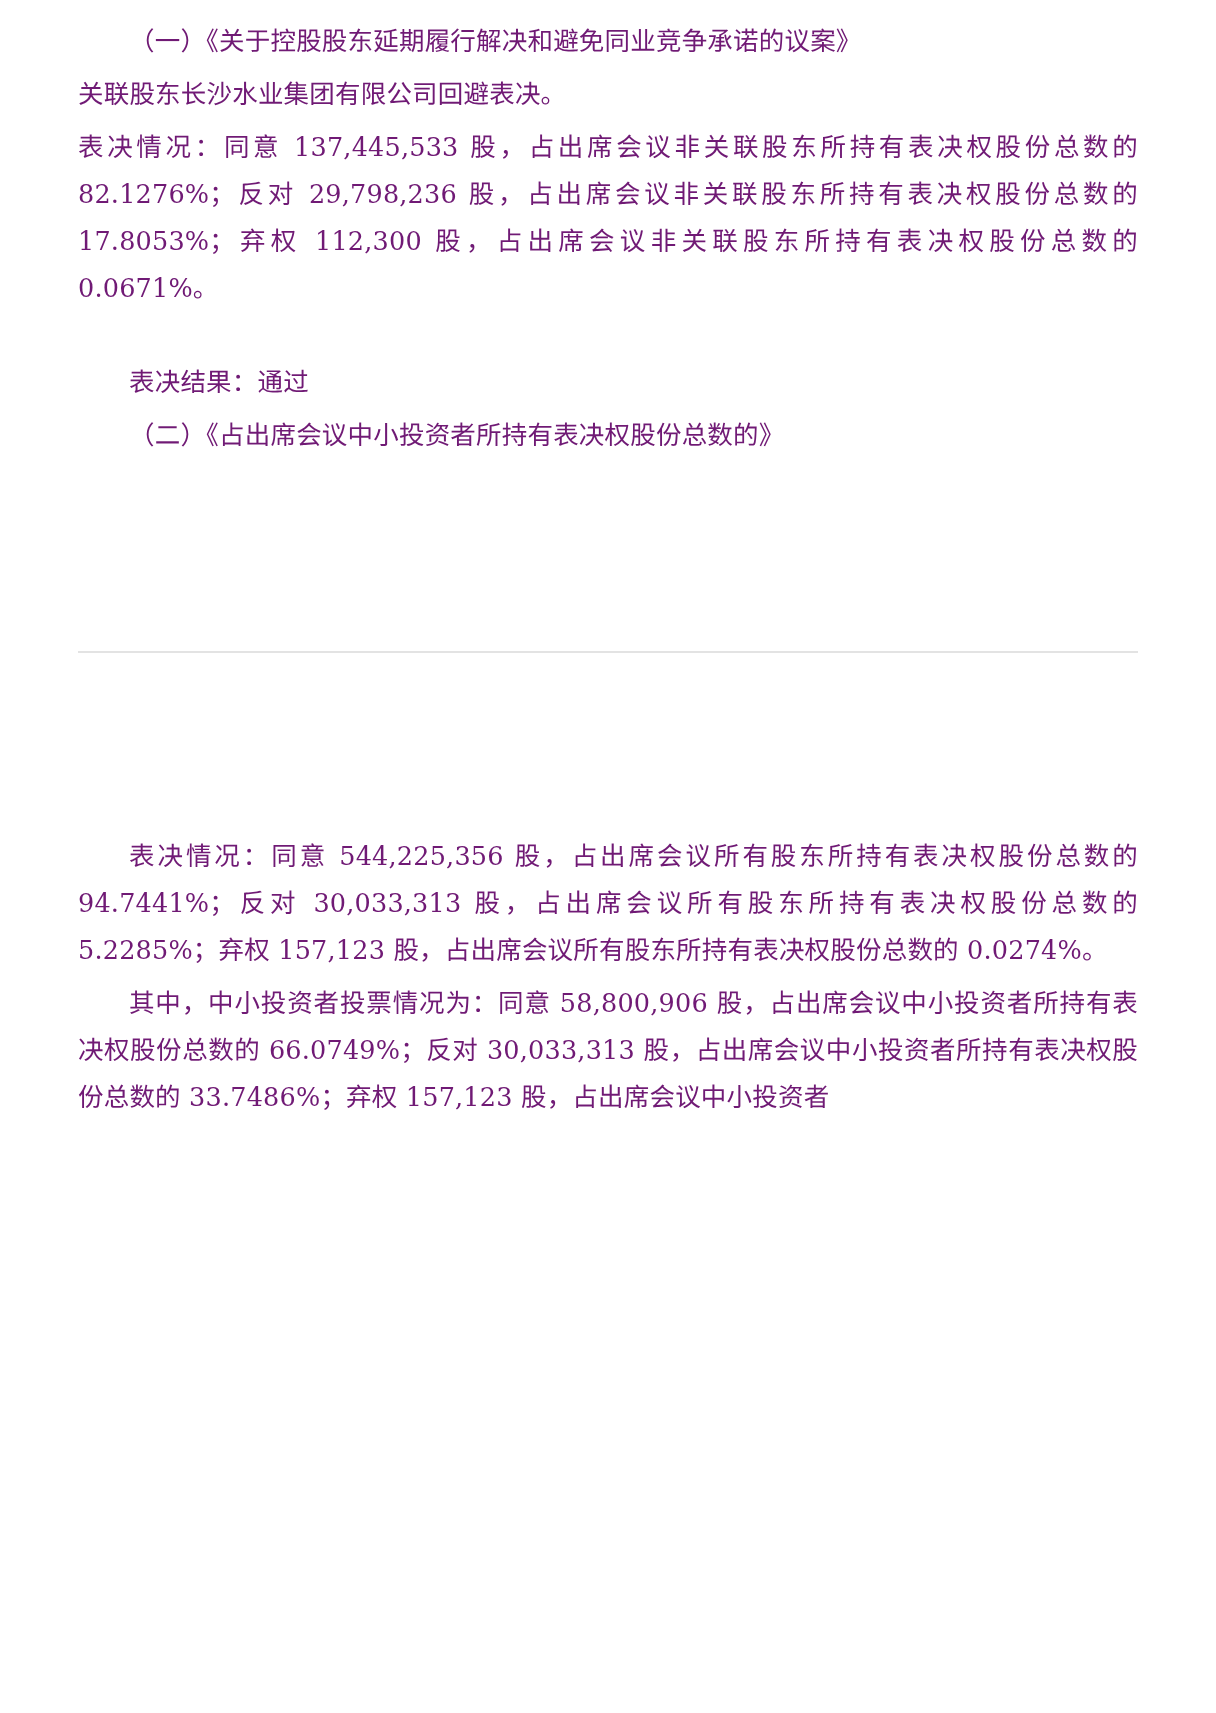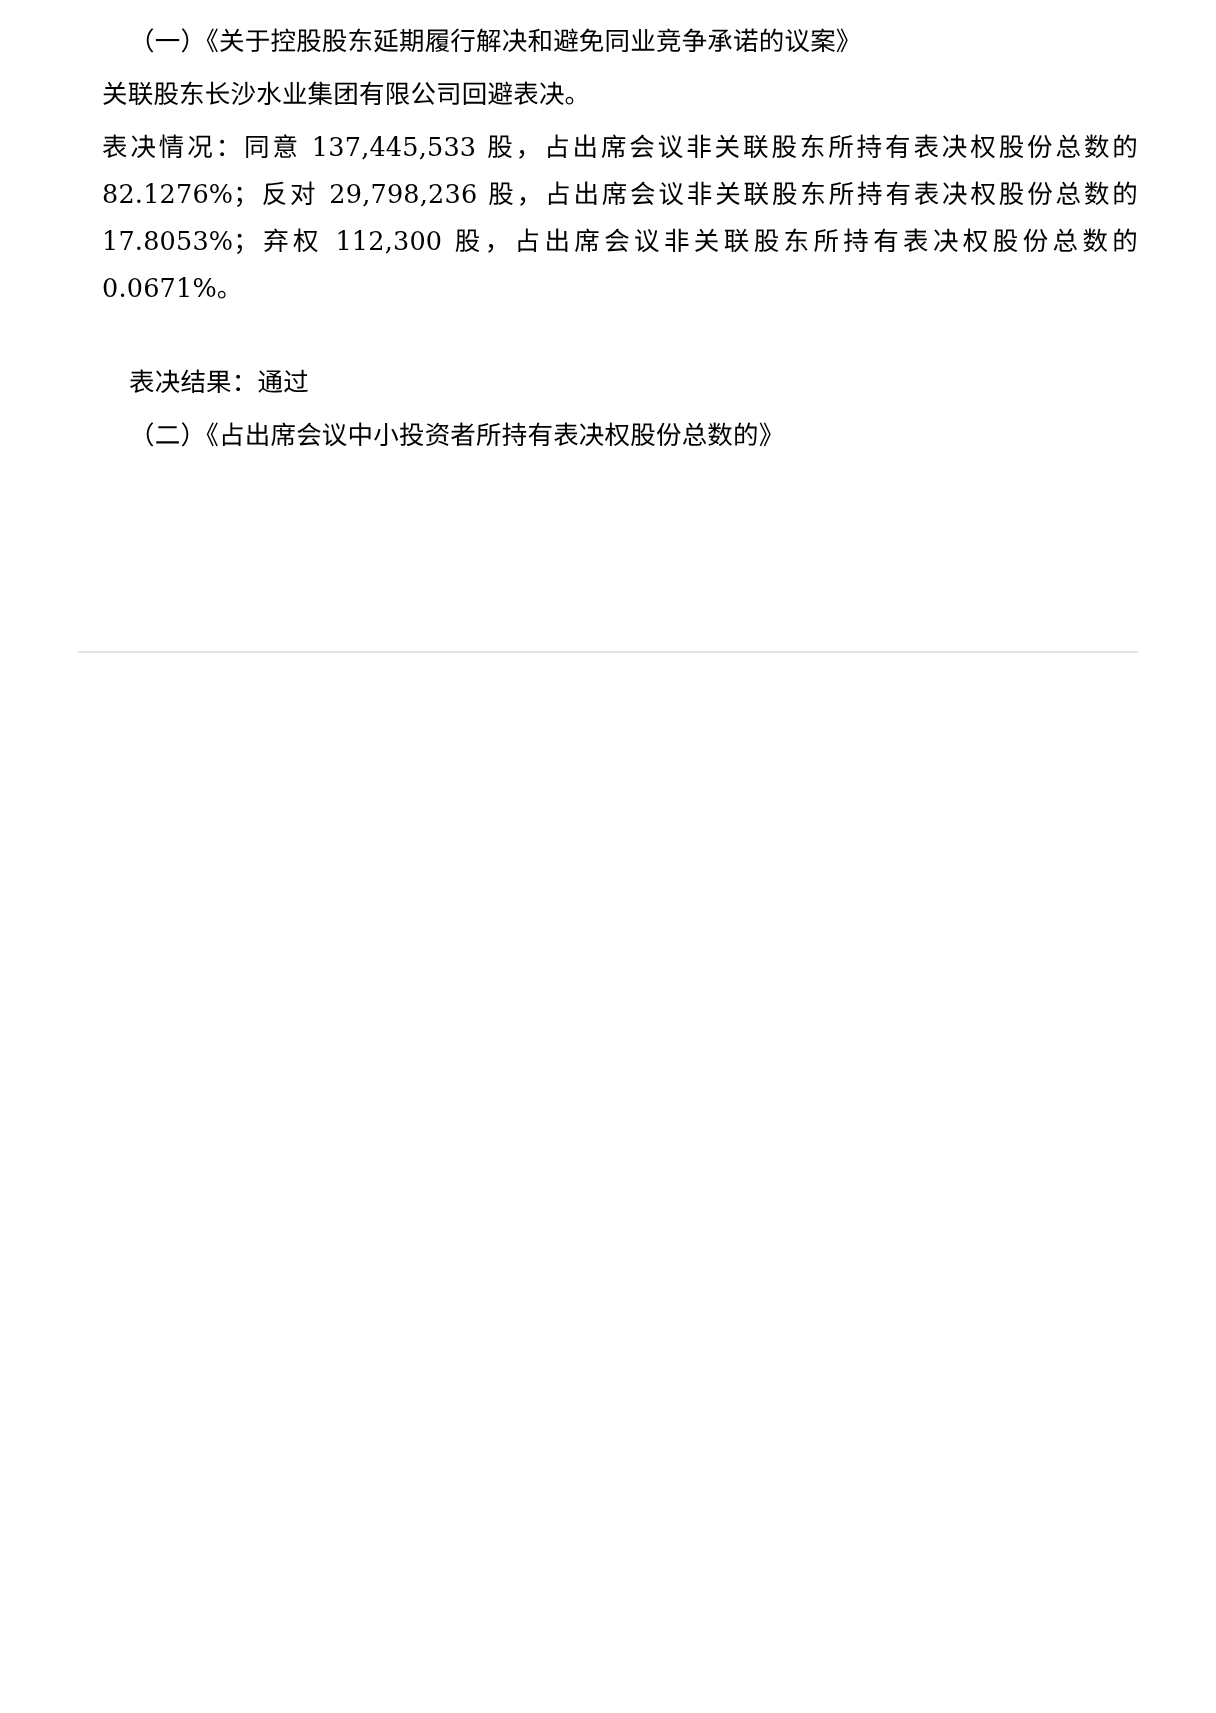--- a/index.html
+++ b/index.html
@@ -20,28 +20,27 @@
     box-sizing: border-box;
     padding: 18px 78px 0 78px;
   }
   .para {
     font-size: 25.5px;
     line-height: 1.84;
     text-align: justify;
     text-justify: inter-ideograph;
     margin: 0 0 6px 0;
     letter-spacing: 0.2px;
-    color: #000000;
+    color: #701a75;
   }
   .indent {
     text-indent: 2em;
   }
   .noindent {
     text-indent: 0;
-    margin-left: 24px;
   }
   .spacer-sm { height: 14px; }
   .spacer-md { height: 28px; }
   .gap-block {
     height: 186px;
   }
   .divider {
     height: 0;
     border-top: 2px solid #e3e3e3;
     margin: 0 0 0 0;
@@ -74,15 +73,17 @@
   <p class="para indent">
     <span>（二）</span><span>《占出席会议中小投资者所持有表决权股份总数的》</span>
   </p>
 
   <div class="gap-block"></div>
 
   <div class="divider"></div>
 
   <div class="gap-block-2"></div>
 
+  <p class="para indent">表决情况：同意 544,225,356 股，占出席会议所有股东所持有表决权股份总数的 94.7441%；反对 30,033,313 股，占出席会议所有股东所持有表决权股份总数的 5.2285%；弃权 157,123 股，占出席会议所有股东所持有表决权股份总数的 0.0274%。</p>
 
+  <p class="para indent">其中，中小投资者投票情况为：同意 58,800,906 股，占出席会议中小投资者所持有表决权股份总数的 66.0749%；反对 30,033,313 股，占出席会议中小投资者所持有表决权股份总数的 33.7486%；弃权 157,123 股，占出席会议中小投资者</p>
 
 </div>
 
 </body></html>

